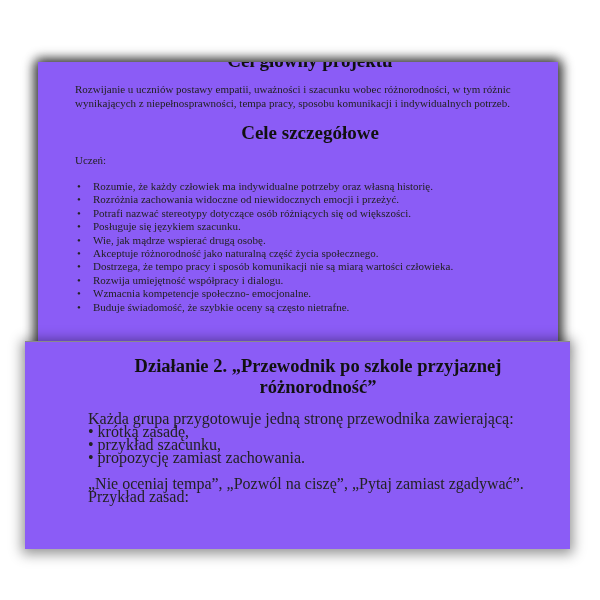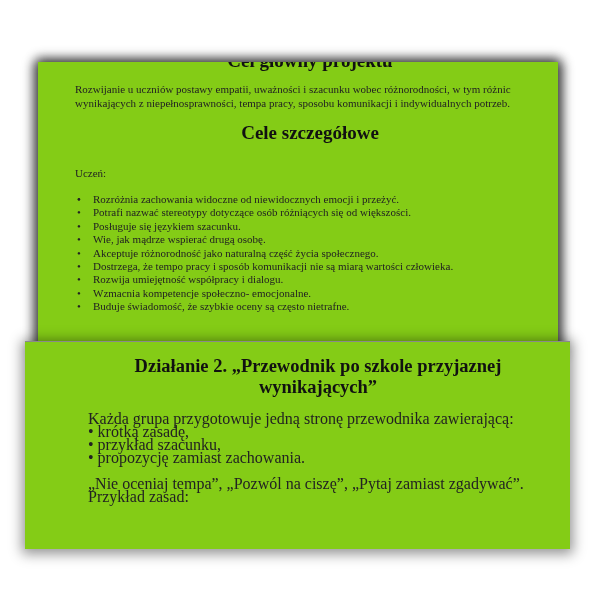--- a/index.html
+++ b/index.html
@@ -10,21 +10,21 @@
     body {
       width: 600px;
       height: 600px;
       position: relative;
       overflow: hidden;
       font-family: "Liberation Serif", "DejaVu Serif", serif;
       color: #222222;
     }
     .card {
       position: absolute;
-      background: #84cc16;
+      background: #8b5cf6;
       box-sizing: border-box;
       overflow: hidden;
     }
     #card-1 {
       left: 38px;
       top: 62px;
       width: 520px;
       height: 290px;
       box-shadow: 0 -3px 10px 2px rgba(0,0,0,0.45), 4px 2px 10px 2px rgba(0,0,0,0.45), -4px 2px 10px 2px rgba(0,0,0,0.40);
       z-index: 1;
@@ -72,21 +72,21 @@
     }
     p {
       margin: 0;
       font-size: 11px;
       line-height: 14px;
     }
     .intro {
       margin-top: 10px;
     }
     .uczen {
-      margin-top: 22px;
+      margin-top: 9px;
     }
     ul.goals {
       margin: 13px 0 0 0;
       padding: 0 0 0 18px;
       list-style: none;
     }
     ul.goals li {
       font-size: 11px;
       line-height: 13.4px;
       position: relative;
@@ -112,39 +112,39 @@
 </head>
 <body>
 
 <div class="card" id="card-1">
   <div class="card-1-inner">
     <h2 class="h-main">Cel główny projektu</h2>
     <p class="intro">Rozwijanie u uczniów postawy empatii, uważności i szacunku wobec różnorodności, w tym różnic wynikających z niepełnosprawności, tempa pracy, sposobu komunikacji i indywidualnych potrzeb.</p>
     <h2 class="h-goals">Cele szczegółowe</h2>
     <p class="uczen">Uczeń:</p>
     <ul class="goals">
-      <li><span class="bullet">•</span></li>
+      <li><span class="bullet">•</span><span>Rozumie, że każdy człowiek ma indywidualne potrzeby oraz własną historię.</span></li>
       <li><span class="bullet">•</span><span>Rozróżnia zachowania widoczne od niewidocznych emocji i przeżyć.</span></li>
       <li><span class="bullet">•</span><span>Potrafi nazwać stereotypy dotyczące osób różniących się od większości.</span></li>
       <li><span class="bullet">•</span><span>Posługuje się językiem szacunku.</span></li>
       <li><span class="bullet">•</span><span>Wie, jak mądrze wspierać drugą osobę.</span></li>
       <li><span class="bullet">•</span><span>Akceptuje różnorodność jako naturalną część życia społecznego.</span></li>
       <li><span class="bullet">•</span><span>Dostrzega, że tempo pracy i sposób komunikacji nie są miarą wartości człowieka.</span></li>
       <li><span class="bullet">•</span><span>Rozwija umiejętność współpracy i dialogu.</span></li>
       <li><span class="bullet">•</span><span>Wzmacnia kompetencje społeczno- emocjonalne.</span></li>
       <li><span class="bullet">•</span><span>Buduje świadomość, że szybkie oceny są często nietrafne.</span></li>
     </ul>
   </div>
 </div>
 
 <div class="card" id="card-2">
   <div class="card-2-inner">
     <h2 class="h-action">
       <span>Działanie 2. „Przewodnik po szkole przyjaznej</span><br>
-      <span>wynikających”</span>
+      <span>różnorodność”</span>
     </h2>
     <div class="action-desc line-block">
       <div>Każda grupa przygotowuje jedną stronę przewodnika zawierającą:</div>
       <div>• krótką zasadę,</div>
       <div>• przykład szacunku,</div>
       <div>• propozycję zamiast zachowania.</div>
     </div>
     <div class="gap line-block">
       <div>„Nie oceniaj tempa”, „Pozwól na ciszę”, „Pytaj zamiast zgadywać”.</div>
       <div>Przykład zasad:</div>

